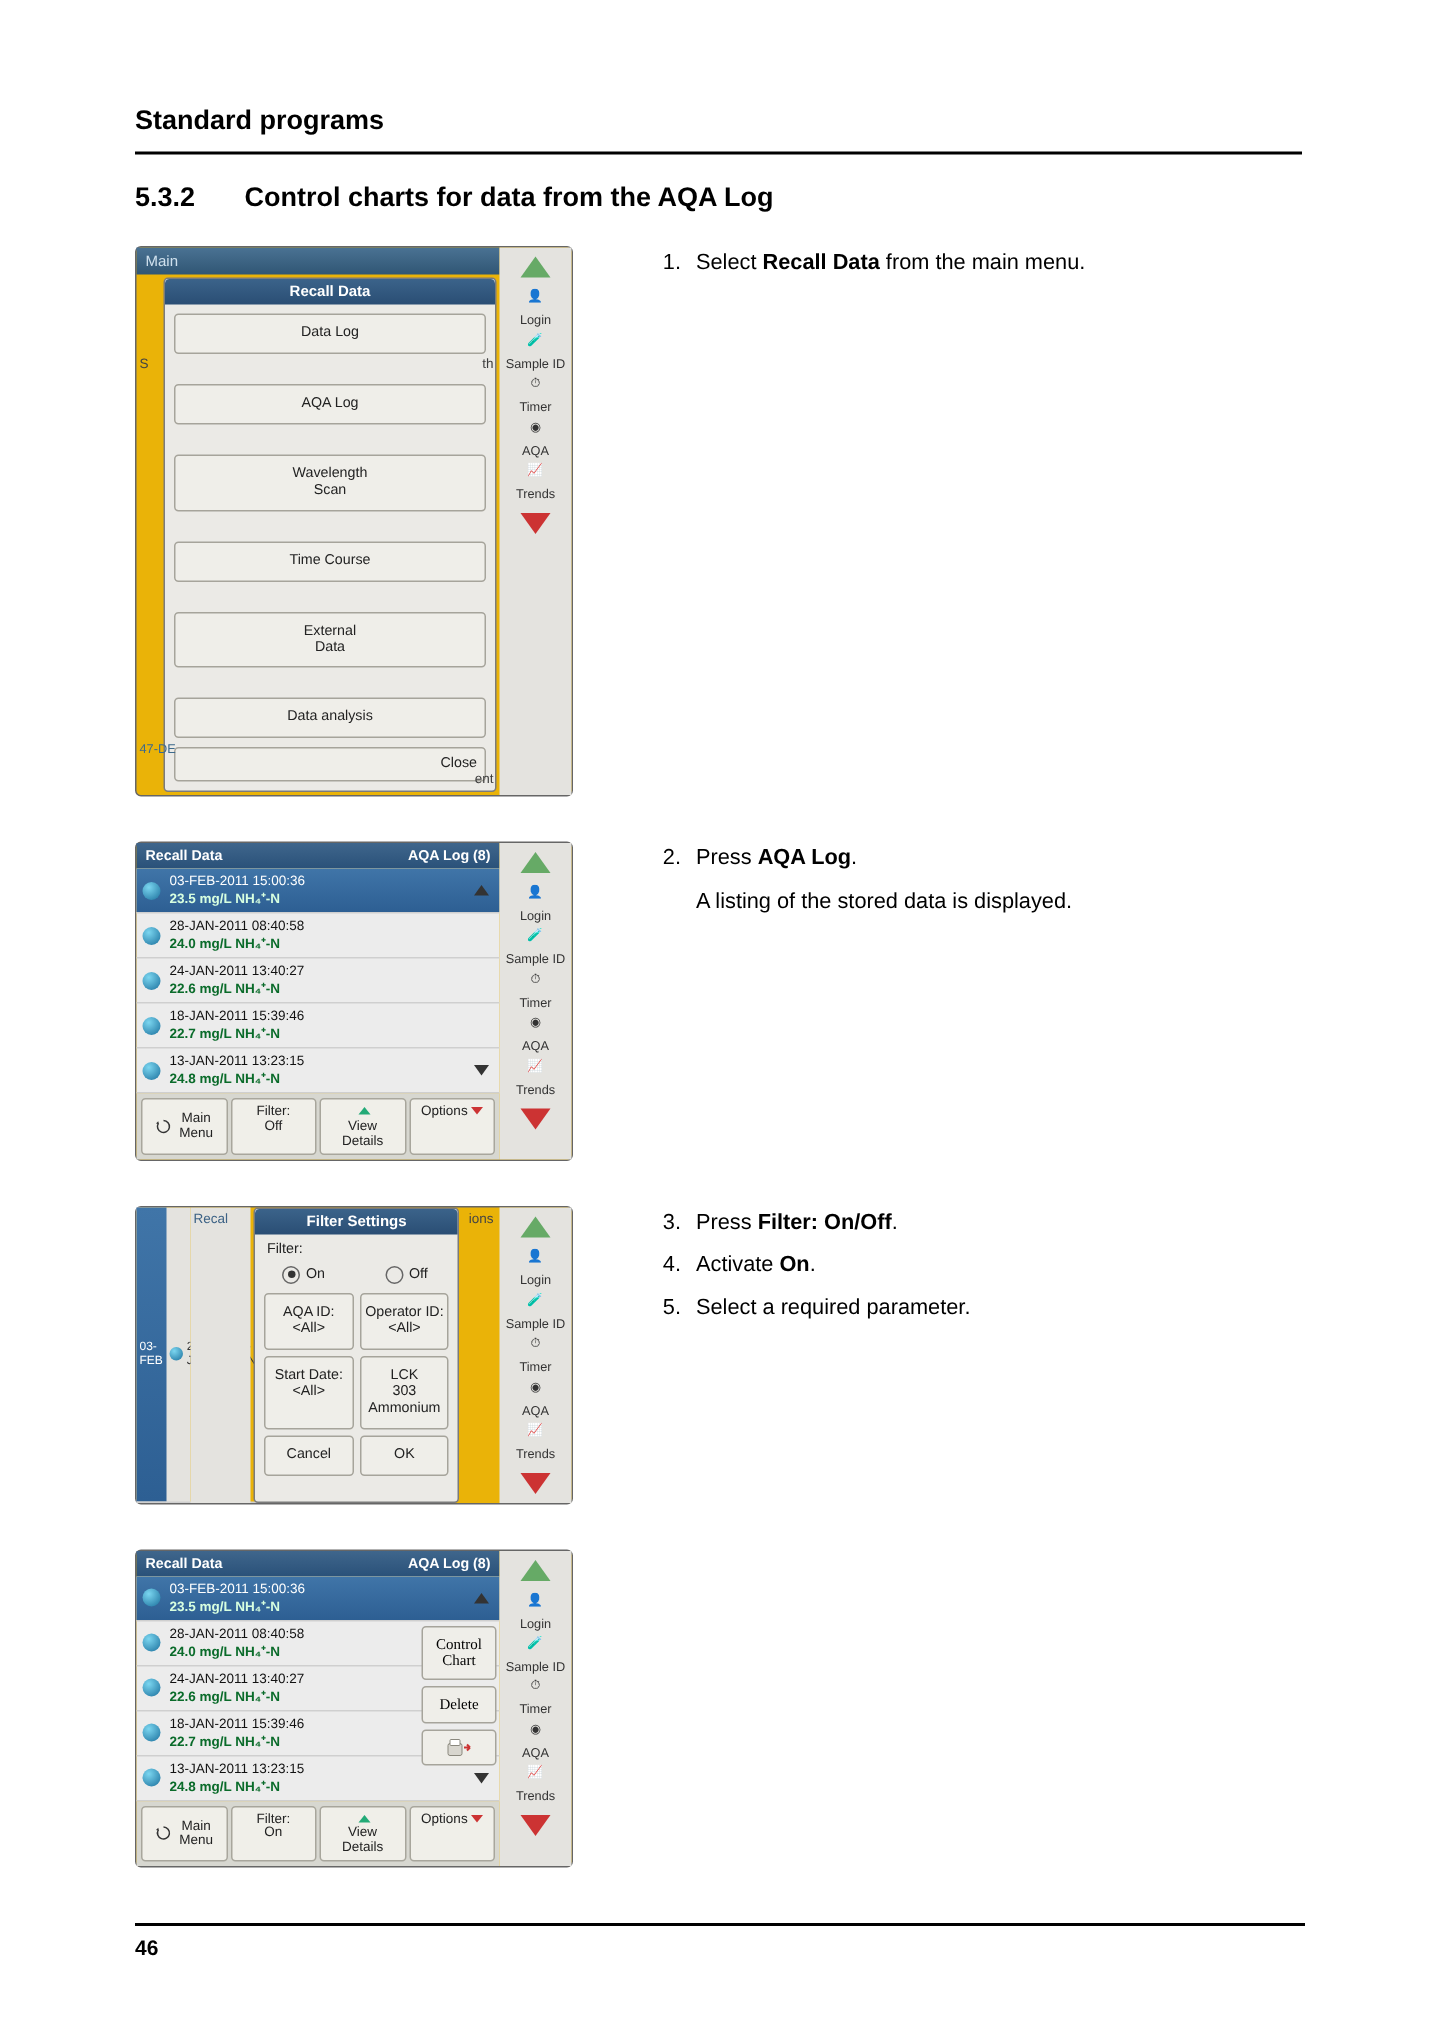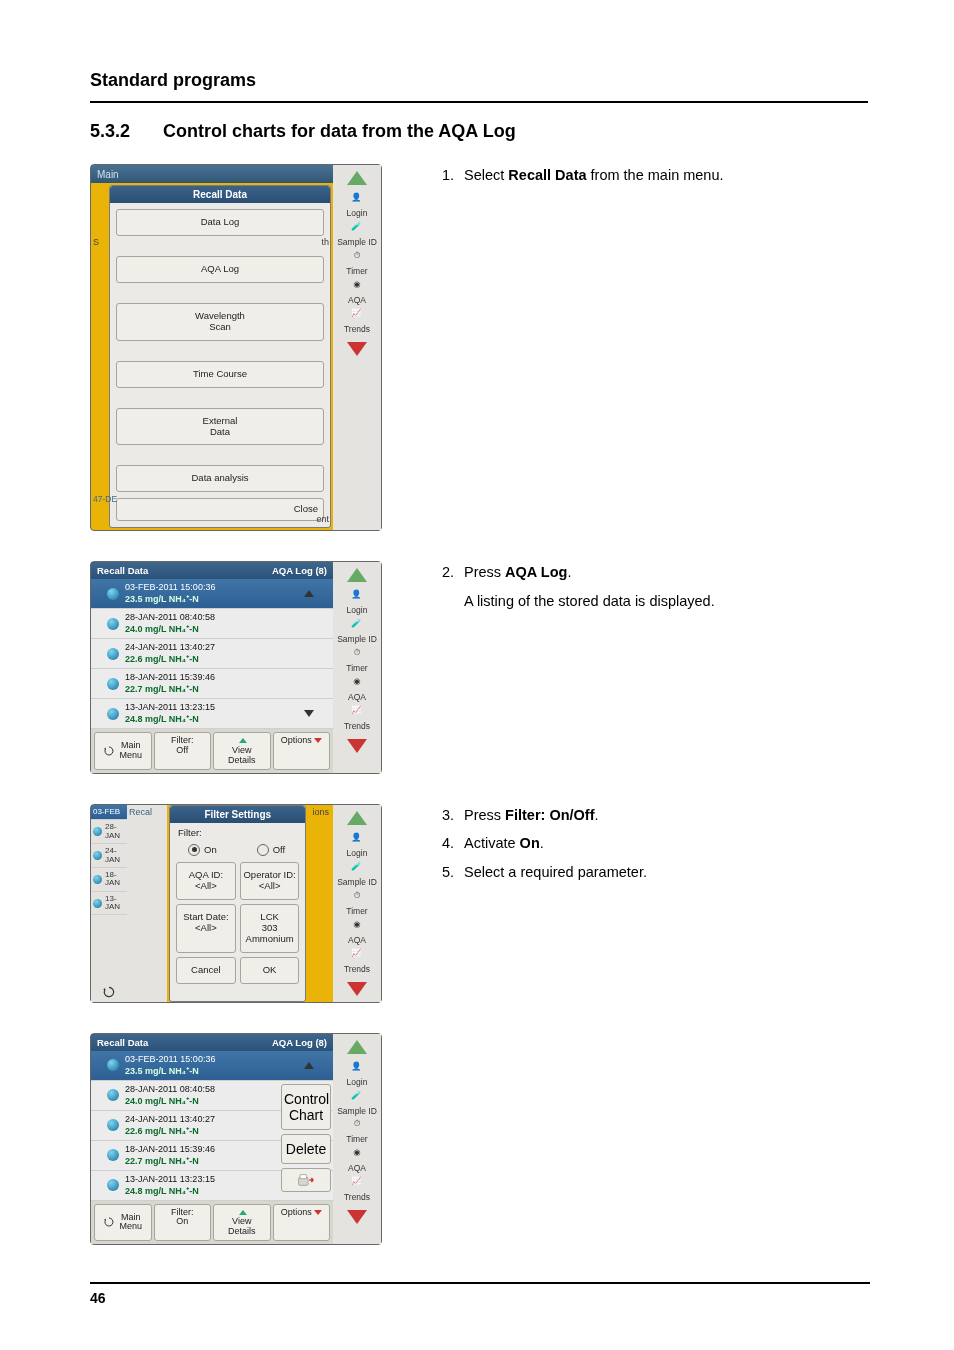--- a/index.html
+++ b/index.html
@@ -38,50 +38,50 @@
   .frag-ent { position: absolute; right: 52px; bottom: 6px; font-size: 9px; color: #3c3c3c; }
   .shot1 .left .body { position: relative; }
   .shot1 .left .body .leftlabel { position: absolute; left: 2px; top: 54px; font-size: 9px; color: #444; }
   .shot1 .left .body .leftdate { position: absolute; left: 2px; bottom: 26px; font-size: 8.5px; color: #3d6a8c; }
 
   
   .listscreen { display: flex; }
   .listscreen .main { flex: 1; display: flex; flex-direction: column; }
   .lhdr { display: flex; justify-content: space-between; background: linear-gradient(#3f668c,#2a5179); color: #fff; font-size: 9.5px; padding: 3px 6px; font-weight: bold; }
   .llist { background: #ececec; flex: 1; }
-  .lrow { border-bottom: 1px solid #cfcfcf; padding: 3px 16px; display: flex; align-items: center; gap: 6px; }
+  .lrow { border-bottom: 1px solid #cfcfcf; padding: 3px 4px; display: flex; align-items: center; gap: 6px; }
   .lrow .dot { width: 12px; height: 12px; border-radius: 50%; background: radial-gradient(circle at 35% 30%, #7bd6f0, #1a6f9c); flex: 0 0 12px; }
   .lrow .txt { flex: 1; }
   .lrow .l1 { font-size: 9px; color: #111; }
   .lrow .l2 { font-size: 9px; color: #0a6b2a; font-weight: bold; }
   .lrow.sel { background: linear-gradient(#4075a8,#2d5f93); }
   .lrow.sel .l1 { color: #fff; }
   .lrow.sel .l2 { color: #d7ffe0; }
   .lrow .scroll { width: 16px; align-self: stretch; display: flex; align-items: center; justify-content: center; }
   .scrtri-up { width: 0; height: 0; border-left: 5px solid transparent; border-right: 5px solid transparent; border-bottom: 7px solid #333; }
   .scrtri-dn { width: 0; height: 0; border-left: 5px solid transparent; border-right: 5px solid transparent; border-top: 7px solid #333; }
   .lfoot { display: flex; gap: 2px; padding: 3px; background: #d7d7d0; }
   .lfoot .btn { flex: 1; background: #f0efe9; border: 1px solid #a8a69c; border-radius: 3px; text-align: center; padding: 3px 2px; font-size: 9px; color: #222; line-height: 1.1; position: relative; }
   .lfoot .back { display: flex; align-items: center; justify-content: center; gap: 4px; }
   .lfoot .back svg { width: 12px; height: 12px; }
   .opt-tri-dn { display: inline-block; margin-left: 2px; width: 0; height: 0; border-left: 4px solid transparent; border-right: 4px solid transparent; border-top: 5px solid #c33; vertical-align: middle; }
   .opt-tri-up { display: inline-block; margin-left: 2px; width: 0; height: 0; border-left: 4px solid transparent; border-right: 4px solid transparent; border-bottom: 5px solid #2a7; vertical-align: middle; }
   .side-popup { position: absolute; right: 50px; top: 50px; width: 50px; display: flex; flex-direction: column; gap: 4px; }
-  .side-popup .btn { background: #efeee9; border: 1px solid #a6a49b; border-radius: 3px; text-align: center; font-size: 14px; padding: 6px 2px; }
+  .side-popup .btn { background: #efeee9; border: 1px solid #a6a49b; border-radius: 3px; text-align: center; font-size: 10px; padding: 6px 2px; font-family: Liberation Serif, serif; }
   .side-popup .iconbtn { padding: 4px 2px; display:flex; justify-content:center; }
 
   
   .fs-popup { margin: 0 2px; background: #ebeae6; border: 1px solid #7b7b7b; border-radius: 3px; }
   .fs-row1 { padding: 4px 8px; font-size: 9.5px; color: #222; }
   .radio-row { display: flex; gap: 40px; padding: 2px 18px 6px; font-size: 9.5px; color: #222; }
   .radio { display: flex; align-items: center; gap: 4px; }
   .radio .r { width: 10px; height: 10px; border: 1px solid #666; border-radius: 50%; display: inline-flex; align-items: center; justify-content: center; }
   .radio .r.on::after { content: ""; width: 5px; height: 5px; background: #333; border-radius: 50%; }
   .fs-grid { display: grid; grid-template-columns: 1fr 1fr; gap: 4px; padding: 0 6px 4px; }
-  .leftstrip { width: 36px; background: #e4e3df; display: flex; flex-direction: column; font-size: 8px; }
+  .leftstrip { width: 36px; background: #e4e3df; display: flex; flex-direction: row; font-size: 8px; }
   .leftstrip .it { border-bottom: 1px solid #cfcfcf; padding: 3px 2px; line-height: 1.05; color: #333; display:flex; gap:3px; align-items:center; }
   .leftstrip .it .dot { width: 9px; height: 9px; border-radius: 50%; background: radial-gradient(circle at 35% 30%, #7bd6f0, #1a6f9c); flex: 0 0 9px; }
   .shot3 { display: flex; }
   .shot3 .centre { flex: 1; display: flex; }
   .shot3 .hdr { display: flex; background: #e4e3df; font-size: 9px; color: #3c6285; }
   .shot3 .hdr .a { width: 36px; padding: 2px; }
   .shot3 .hdr .b { flex: 1; }
   .shot3 .ions { font-size: 9px; color: #444; padding: 2px 4px; }
 </style>
 </head>

